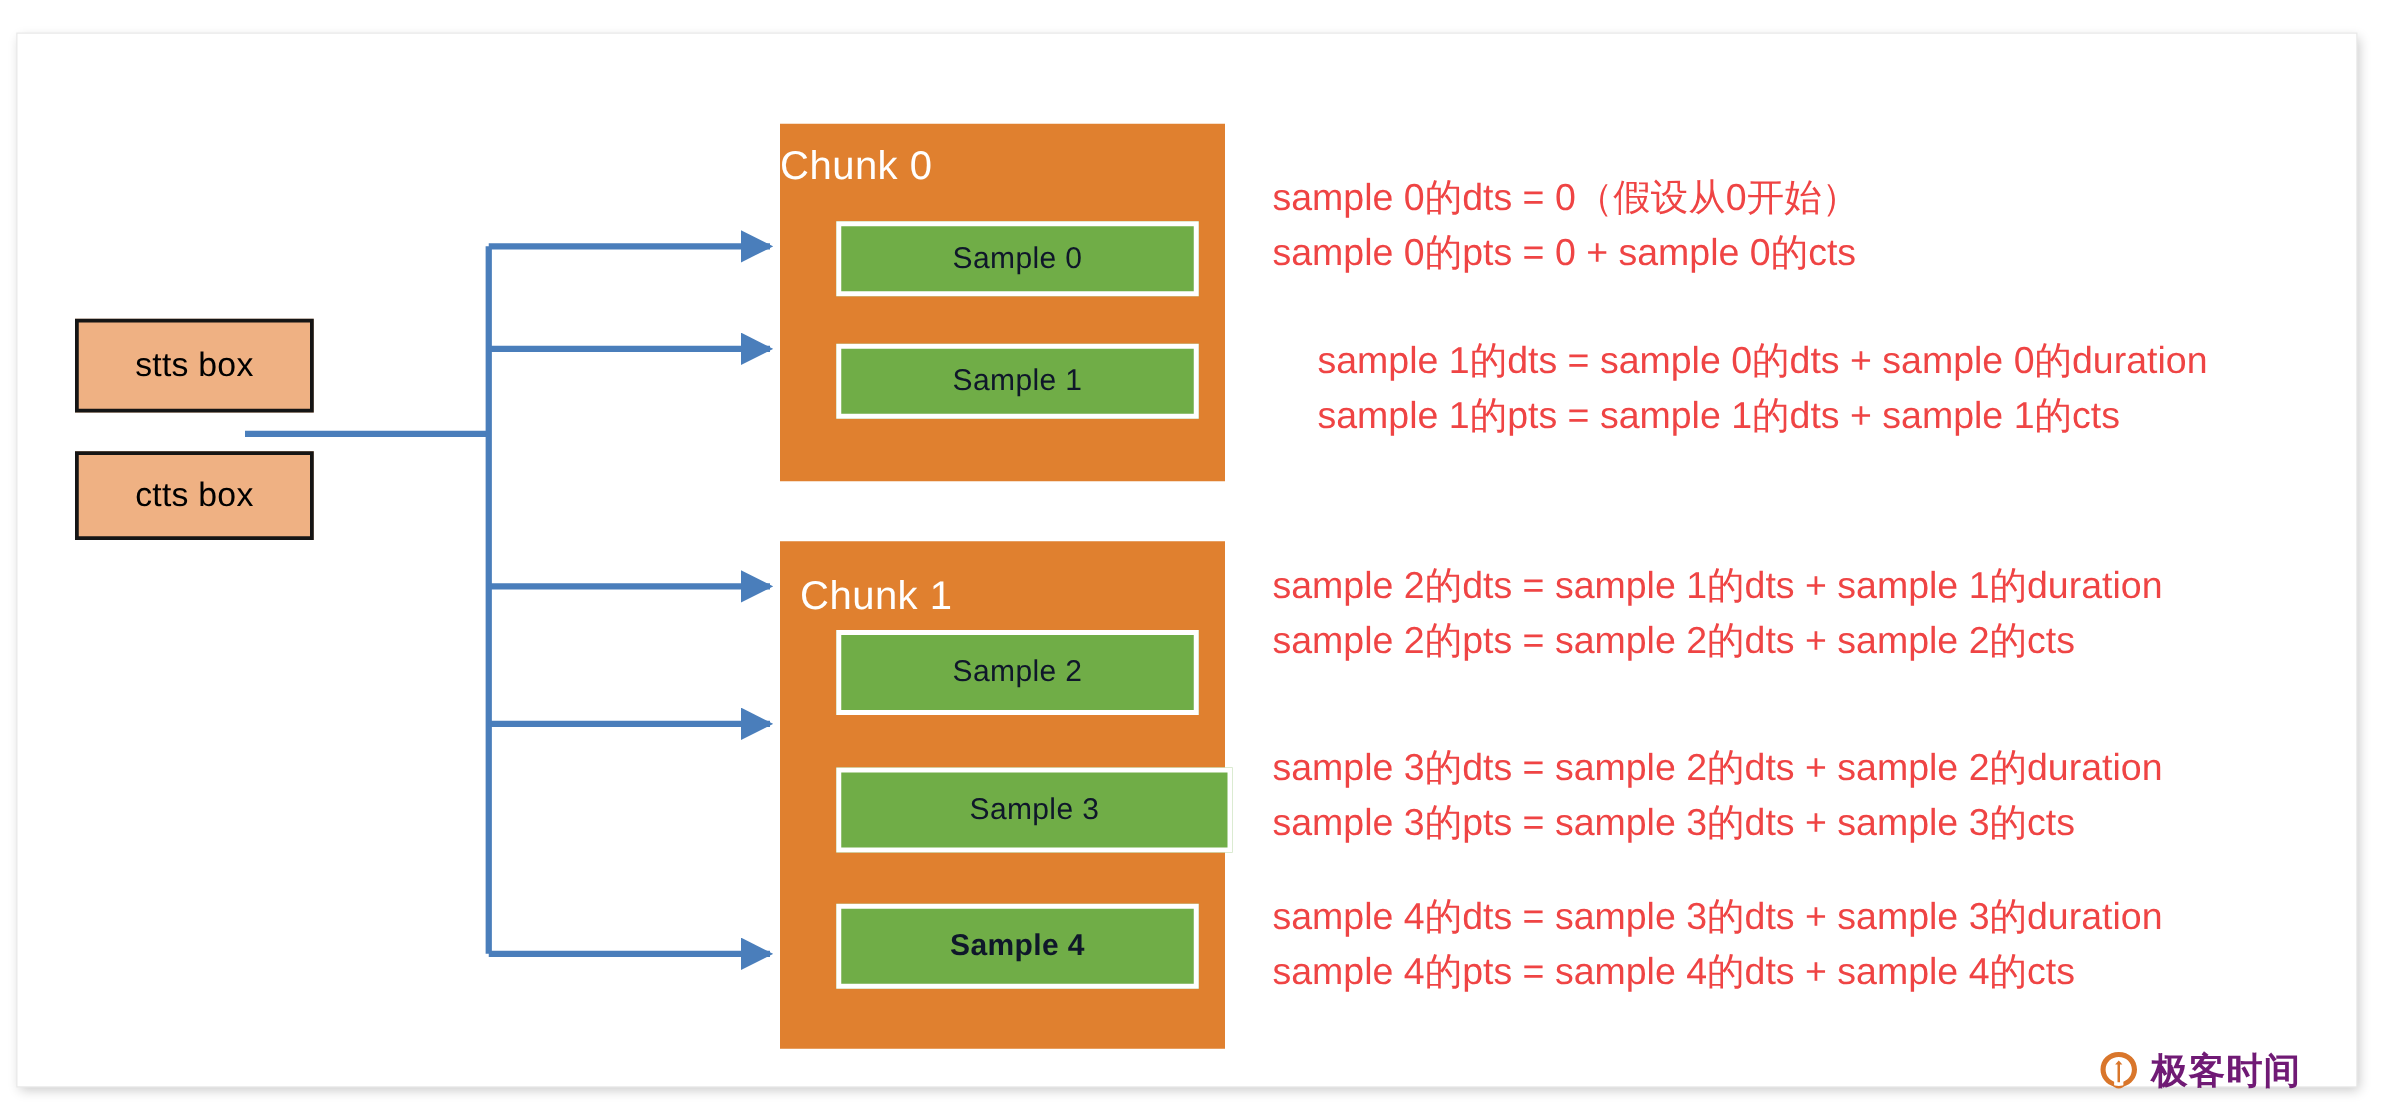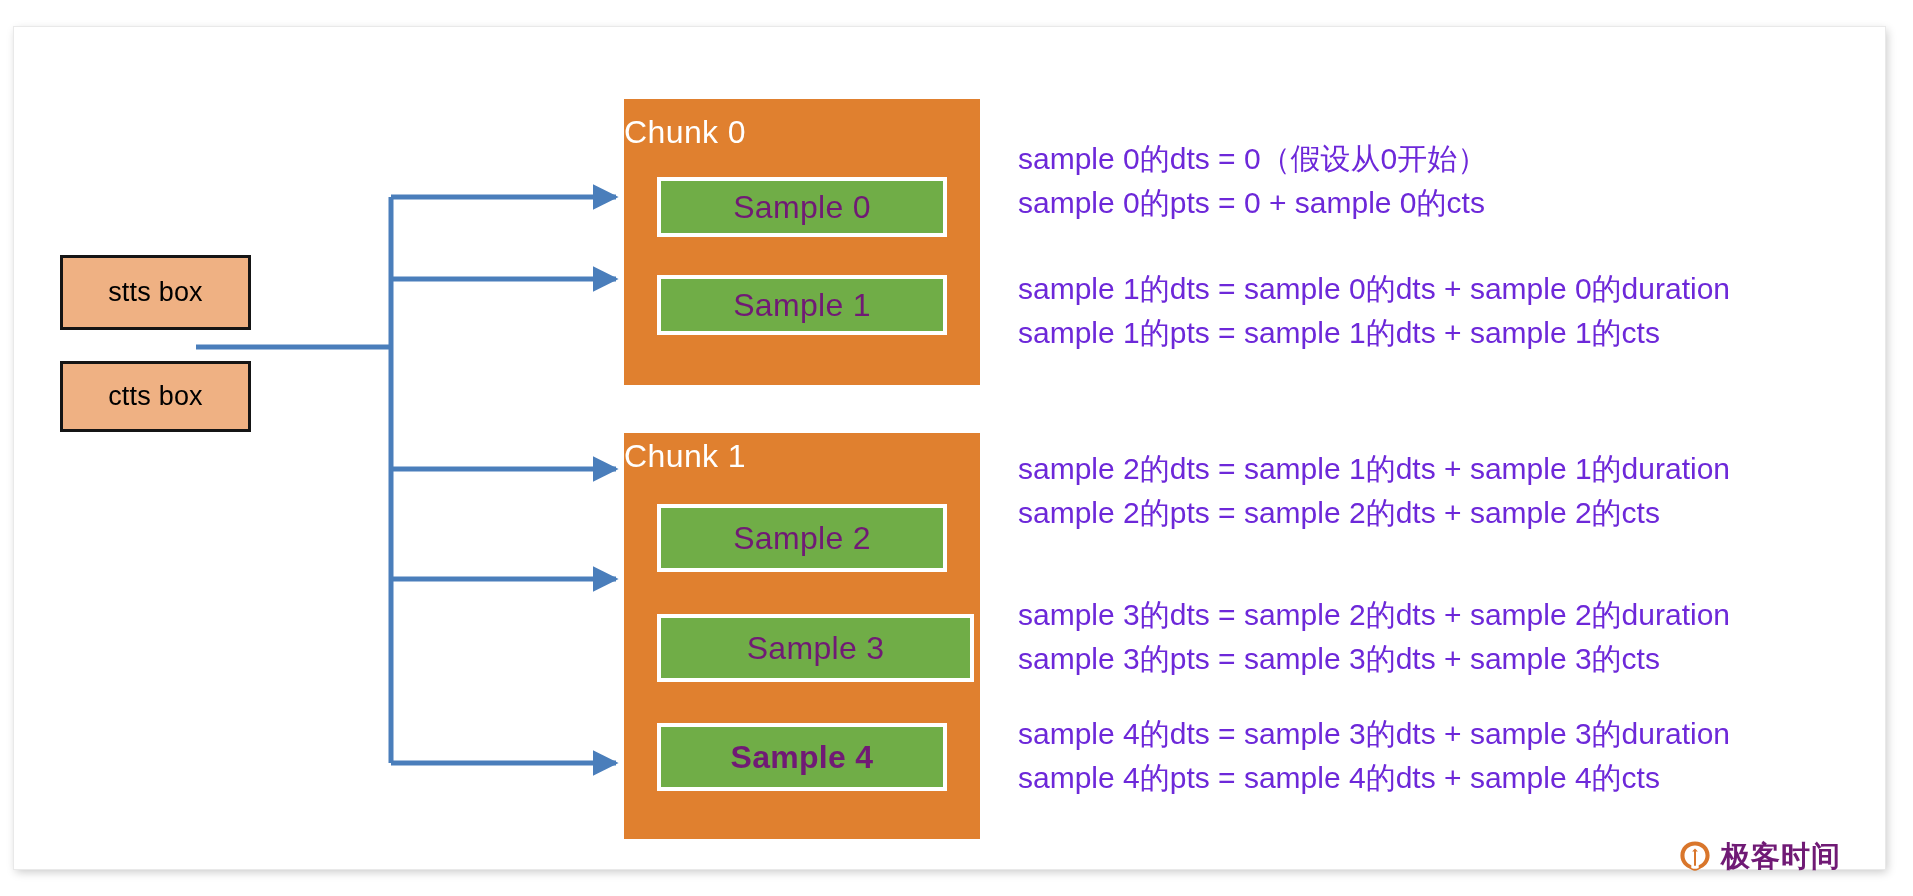--- a/index.html
+++ b/index.html
@@ -54,34 +54,35 @@
     position: absolute;
     left: 0;
     width: 100%;
     text-align: left;
     color: #ffffff;
     font-size: 32px;
     font-weight: 400;
     letter-spacing: 0.4px;
   }
   #chunk-0 .chunk-title { top: 15px; }
-  #chunk-1 .chunk-title { top: 5px; }
+  #chunk-1 .chunk-title { top: 25px; padding-left: 16px; }
 
   
   .sample {
     position: absolute;
     background: #70ad47;
     border: 4px solid #ffffff;
     box-sizing: border-box;
     display: flex;
     align-items: center;
     justify-content: center;
-    color: #701a75;
-    font-size: 32px;
+    color: #0f172a;
+    font-size: 24px;
     letter-spacing: 0.3px;
+    margin-left: 12px;
   }
   #sample-0 { left: 33px;  top: 78px;  width: 290px; height: 60px; }
   #sample-1 { left: 33px;  top: 176px; width: 290px; height: 60px; }
   #sample-2 { left: 33px;  top: 71px;  width: 290px; height: 68px; text-align: center; }
   #sample-3 { left: 33px;  top: 181px; width: 317px; height: 68px; }
   #sample-4 { left: 33px;  top: 290px; width: 290px; height: 68px; font-weight: bold; }
 
   
   #connectors {
     position: absolute;
@@ -89,27 +90,27 @@
     top: 0;
     width: 1871px;
     height: 842px;
     pointer-events: none;
   }
 
   
   .formula-block {
     position: absolute;
     left: 1004px;
-    color: #6d28d9;
+    color: #ef4444;
     font-size: 30px;
     line-height: 44px;
     white-space: nowrap;
   }
   #formula-0 { top: 110px; }
-  #formula-1 { top: 240px; }
+  #formula-1 { top: 240px; margin-left: 36px; }
   #formula-2 { top: 420px; }
   #formula-3 { top: 530px; margin-top: 36px; }
   #formula-4 { top: 685px; }
   .formula-line { display: block; }
 
   
   #brand {
     position: absolute;
     left: 1664px;
     top: 810px;

